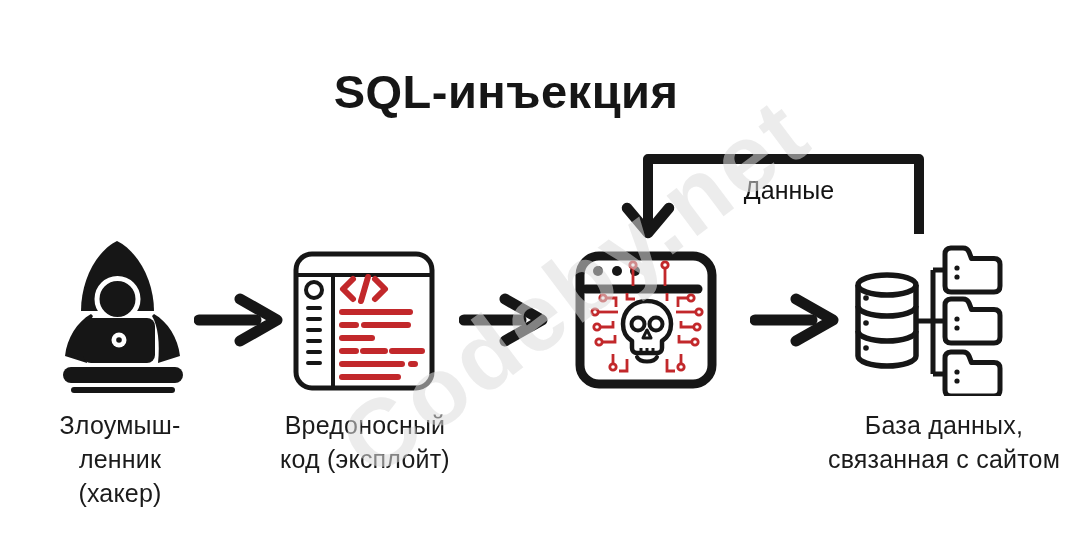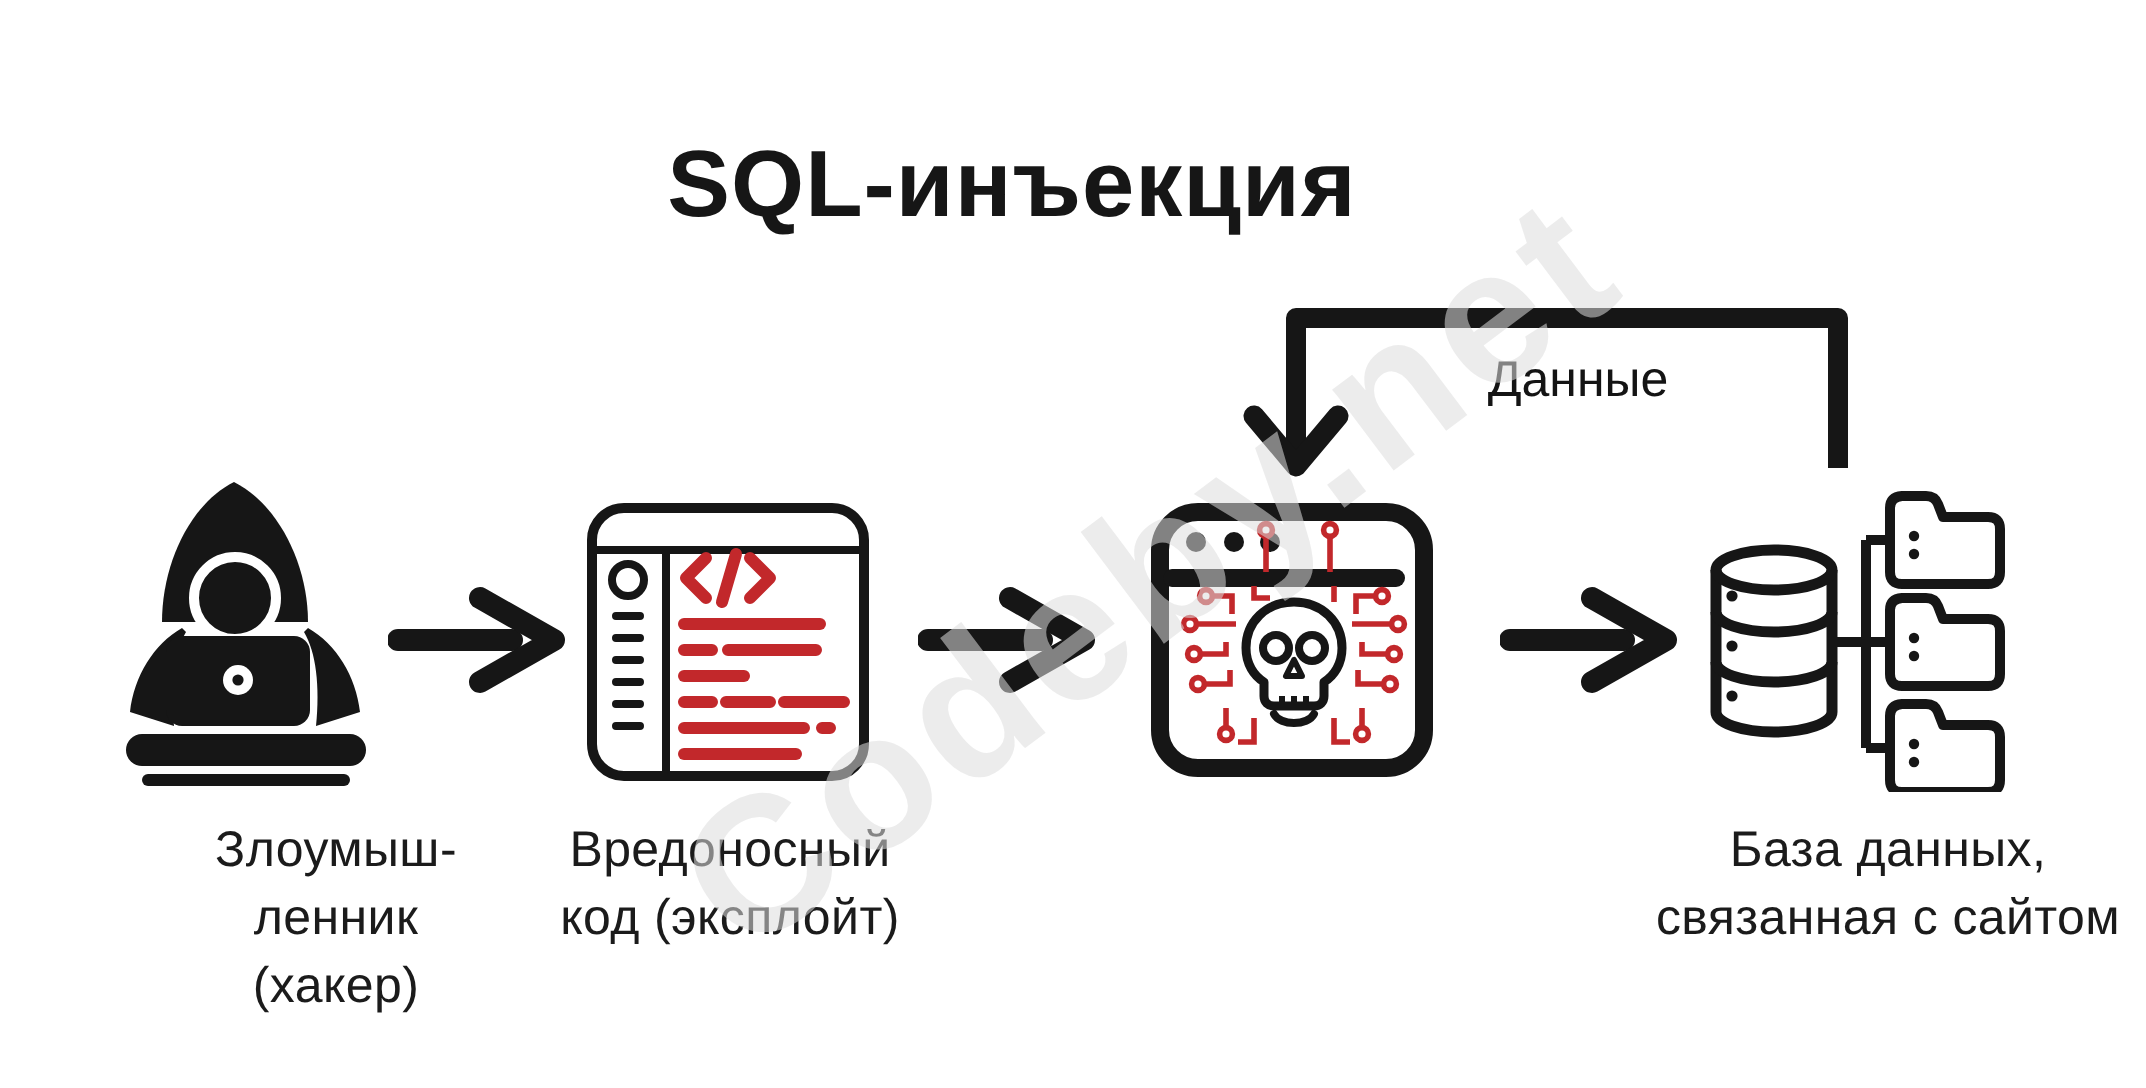--- a/index.html
+++ b/index.html
@@ -16,21 +16,21 @@
     font-size:96px;font-weight:bold;letter-spacing:4px;
     color:var(--watermark, rgba(221,221,221,0.55));
     transform:rotate(-37deg);transform-origin:center;
     z-index:10;pointer-events:none;white-space:nowrap;
   }
   .node-icon{position:absolute;}
   .node-label{
     position:absolute;top:408px;text-align:center;white-space:pre-line;
     font-size:25px;line-height:34px;font-weight:500;color:#1b1b1b;letter-spacing:0.2px;
   }
-  .label-attacker{left:12px;width:240px;padding-left:36px;}
+  .label-attacker{left:0px;width:240px;}
   .label-exploit{left:245px;width:240px;}
   .label-website{left:505px;width:280px;}
   .label-database{left:804px;width:280px;}
   .arrow{position:absolute;top:292px;width:92px;height:56px;}
   .arrow-1{left:194px;} .arrow-2{left:459px;} .arrow-3{left:750px;}
   .loop-svg{position:absolute;left:0;top:0;z-index:1;}
   .feedback-label{
     position:absolute;left:704px;top:176px;width:170px;text-align:center;
     font-size:25px;font-weight:500;color:#141414;
   }

